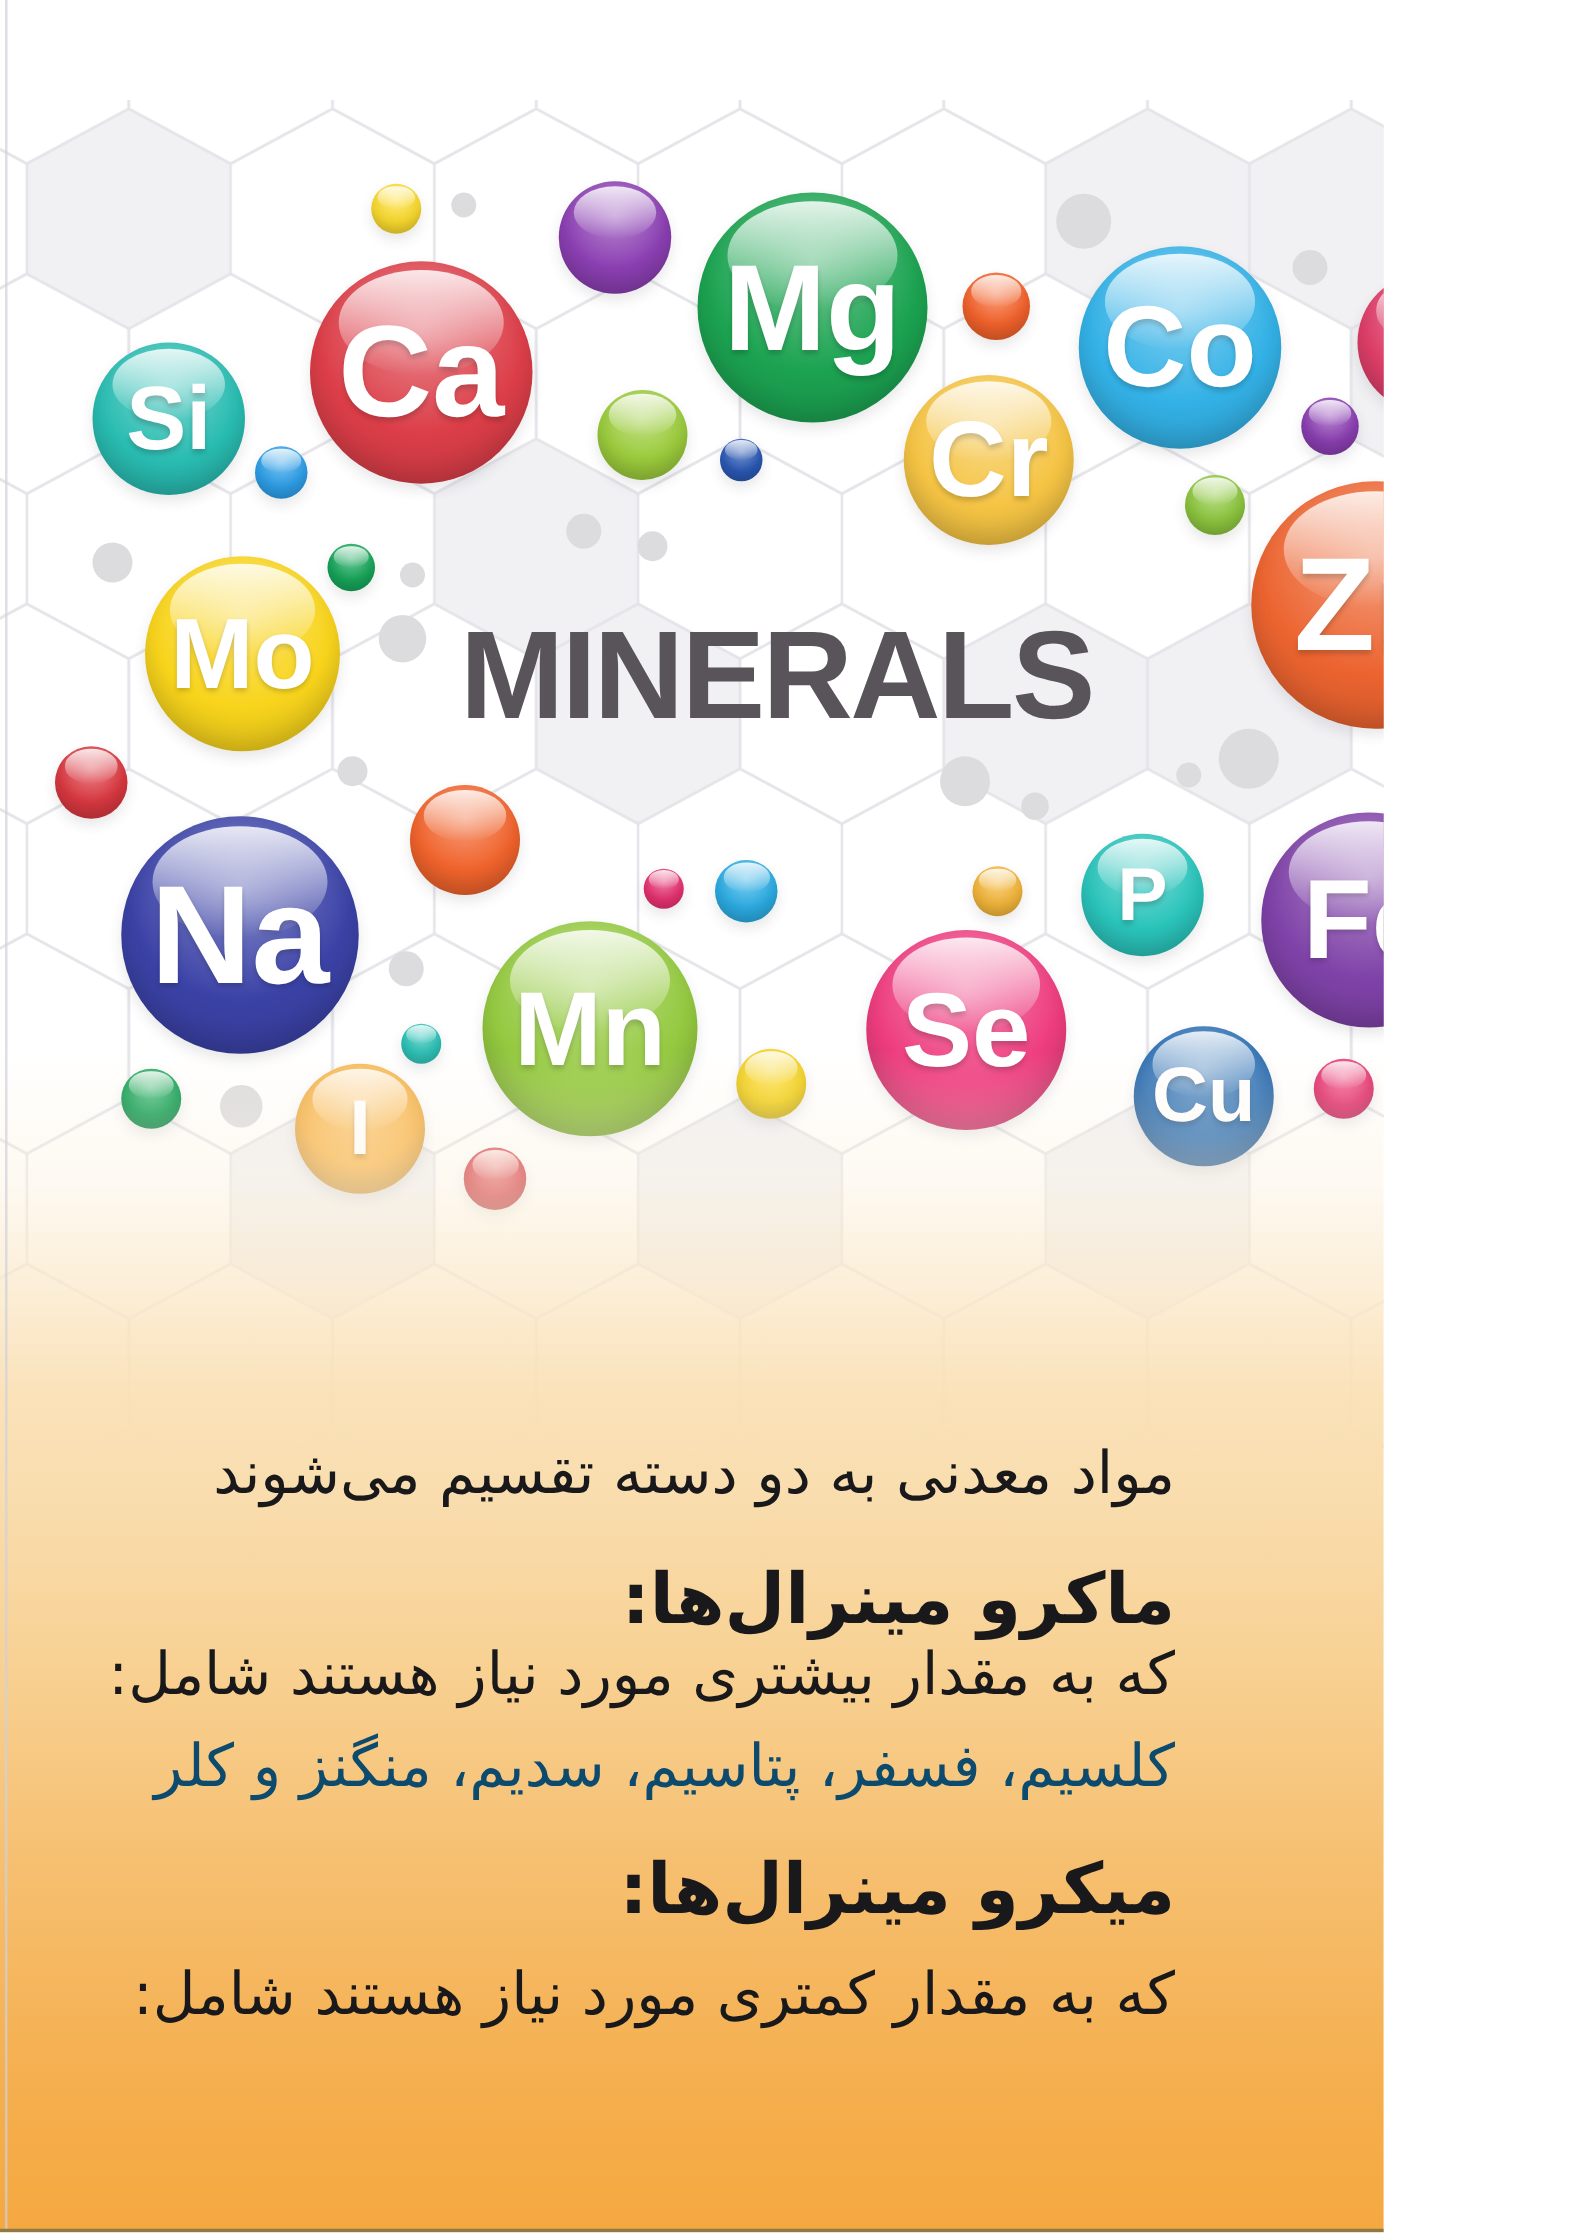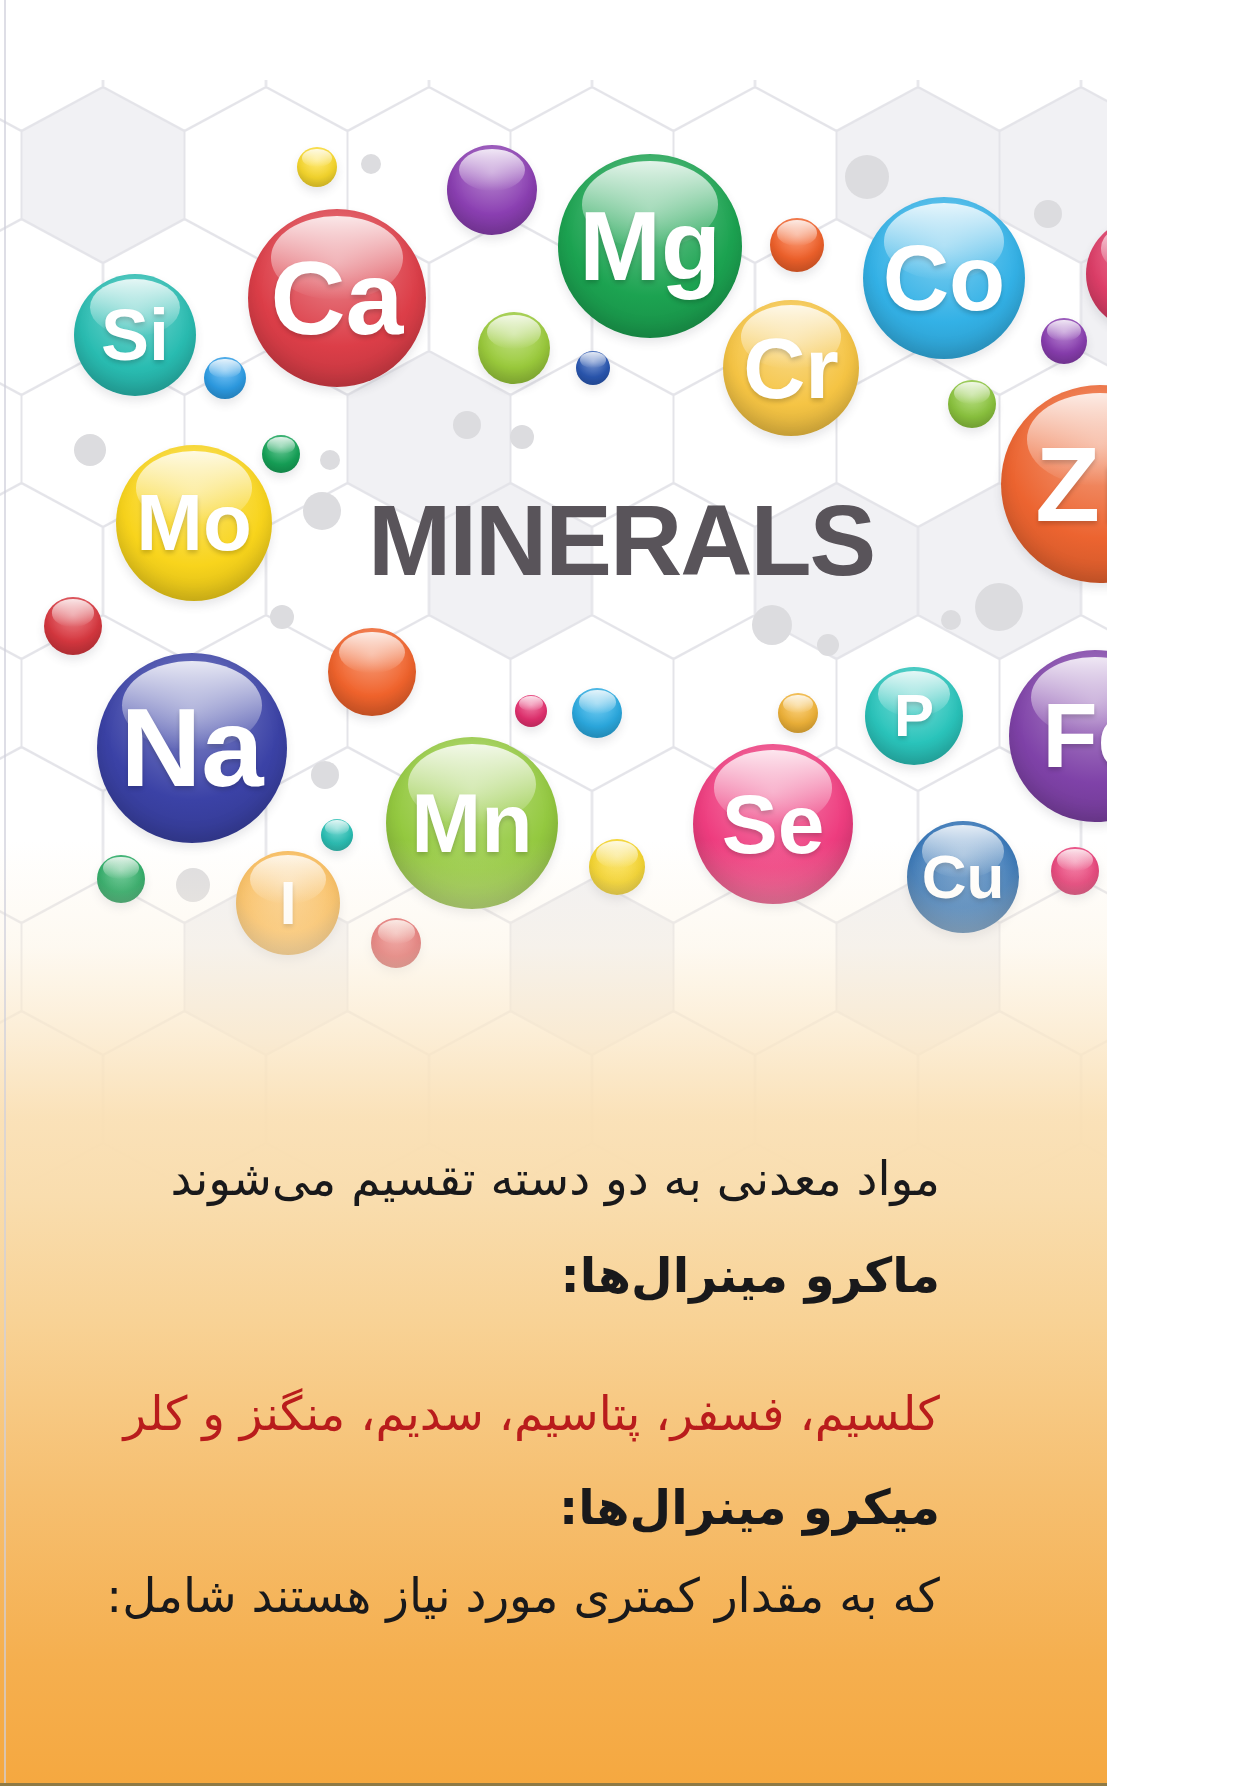--- a/index.html
+++ b/index.html
@@ -59,21 +59,21 @@
   }
   .fa-text{position:absolute;left:0;top:0;right:0;bottom:0;z-index:5;}
   .fa-line{
     position:absolute;right:167px;
     direction:rtl;unicode-bidi:embed;
     white-space:nowrap;
     color:#19191b;
     font-size:47px;line-height:1.3;
     font-family:"DejaVu Sans","Liberation Sans",sans-serif;
   }
-  .fa-line.bold{font-weight:bold;font-size:48px;}
+  .fa-line.bold{font-weight:bold;font-size:56px;}
   .l1{top:1148px;}
   .l2{top:1244px;}
   .l3{top:1309px;}
   .l4{top:1383px;}
   .l5{top:1476px;text-align:right;}
   .l6{top:1565px;}
   .l7{top:1638px;}
 </style>
 </head>
 <body>
@@ -195,20 +195,21 @@
       <div class="gdot" style="left: 817px; top: 634px; width: 22px; height: 22px;"></div>
       <div class="gdot" style="left: 311px; top: 761px; width: 28px; height: 28px;"></div>
       <div class="gdot" style="left: 176px; top: 868px; width: 34px; height: 34px;"></div>
     </div>
 
   <div class="fade-overlay"></div>
 
   <div class="fa-text">
     <div class="fa-line l1" style="color: rgb(25, 25, 27);">مواد معدنی به دو دسته تقسیم می‌شوند</div>
     <div class="fa-line l2 bold" style="color: rgb(25, 25, 27);">ماکرو مینرال‌ها:</div>
-    <div class="fa-line l4" style="color: #b91c1c;">کلسیم، فسفر، پتاسیم، سدیم، منگنز و کلر</div>
+    <div class="fa-line l3" style="color: rgb(25, 25, 27);">که به مقدار بیشتری مورد نیاز هستند شامل:</div>
+    <div class="fa-line l4" style="color: #0c4a6e;">کلسیم، فسفر، پتاسیم، سدیم، منگنز و کلر</div>
     <div class="fa-line l5 bold" style="color: rgb(25, 25, 27);">میکرو مینرال‌ها:</div>
     <div class="fa-line l6" style="color: rgb(25, 25, 27);">که به مقدار کمتری مورد نیاز هستند شامل:</div>
   </div>
 
   <div class="left-edge"></div>
   <div class="bottom-edge"></div>
 </div>
 
 </body></html>

